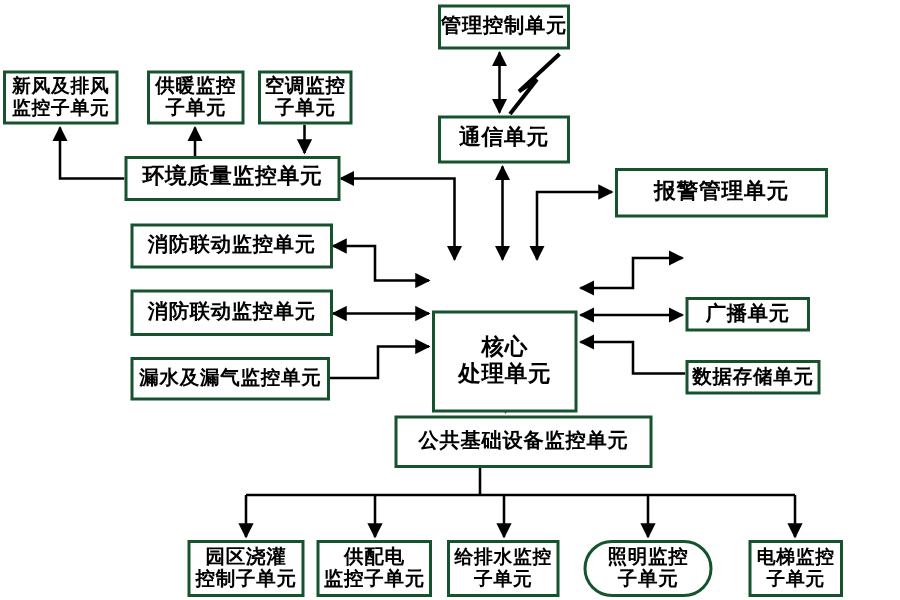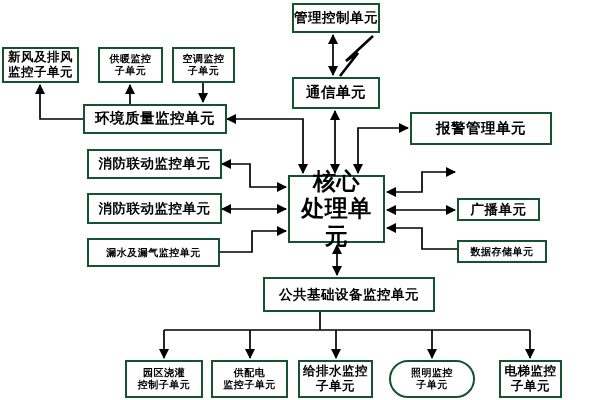--- a/index.html
+++ b/index.html
@@ -25,24 +25,24 @@
     font-weight: bold;
     display: flex;
     align-items: center;
     justify-content: center;
     text-align: center;
     white-space: pre-line;
     line-height: 1.18;
     letter-spacing: 0.5px;
   }
   .fs13  { font-size: 12.5px; }
-  .fs135 { font-size: 10px; }
+  .fs135 { font-size: 13px; }
   .fs14  { font-size: 13.5px; }
   .fs15  { font-size: 14.5px; }
-  .fs17  { font-size: 23px; }
+  .fs17  { font-size: 15px; margin-top: 32px; }
 </style>
 </head>
 <body>
 
 <div id="canvas">
 
   <svg id="connector-layer" viewBox="0 0 600 400" xmlns="http://www.w3.org/2000/svg">
     <defs>
       <marker id="arr" viewBox="0 0 10 10" refX="9" refY="5" markerWidth="6" markerHeight="6" orient="auto">
         <path d="M0,0 L10,5 L0,10 Z" fill="#000000"></path>

